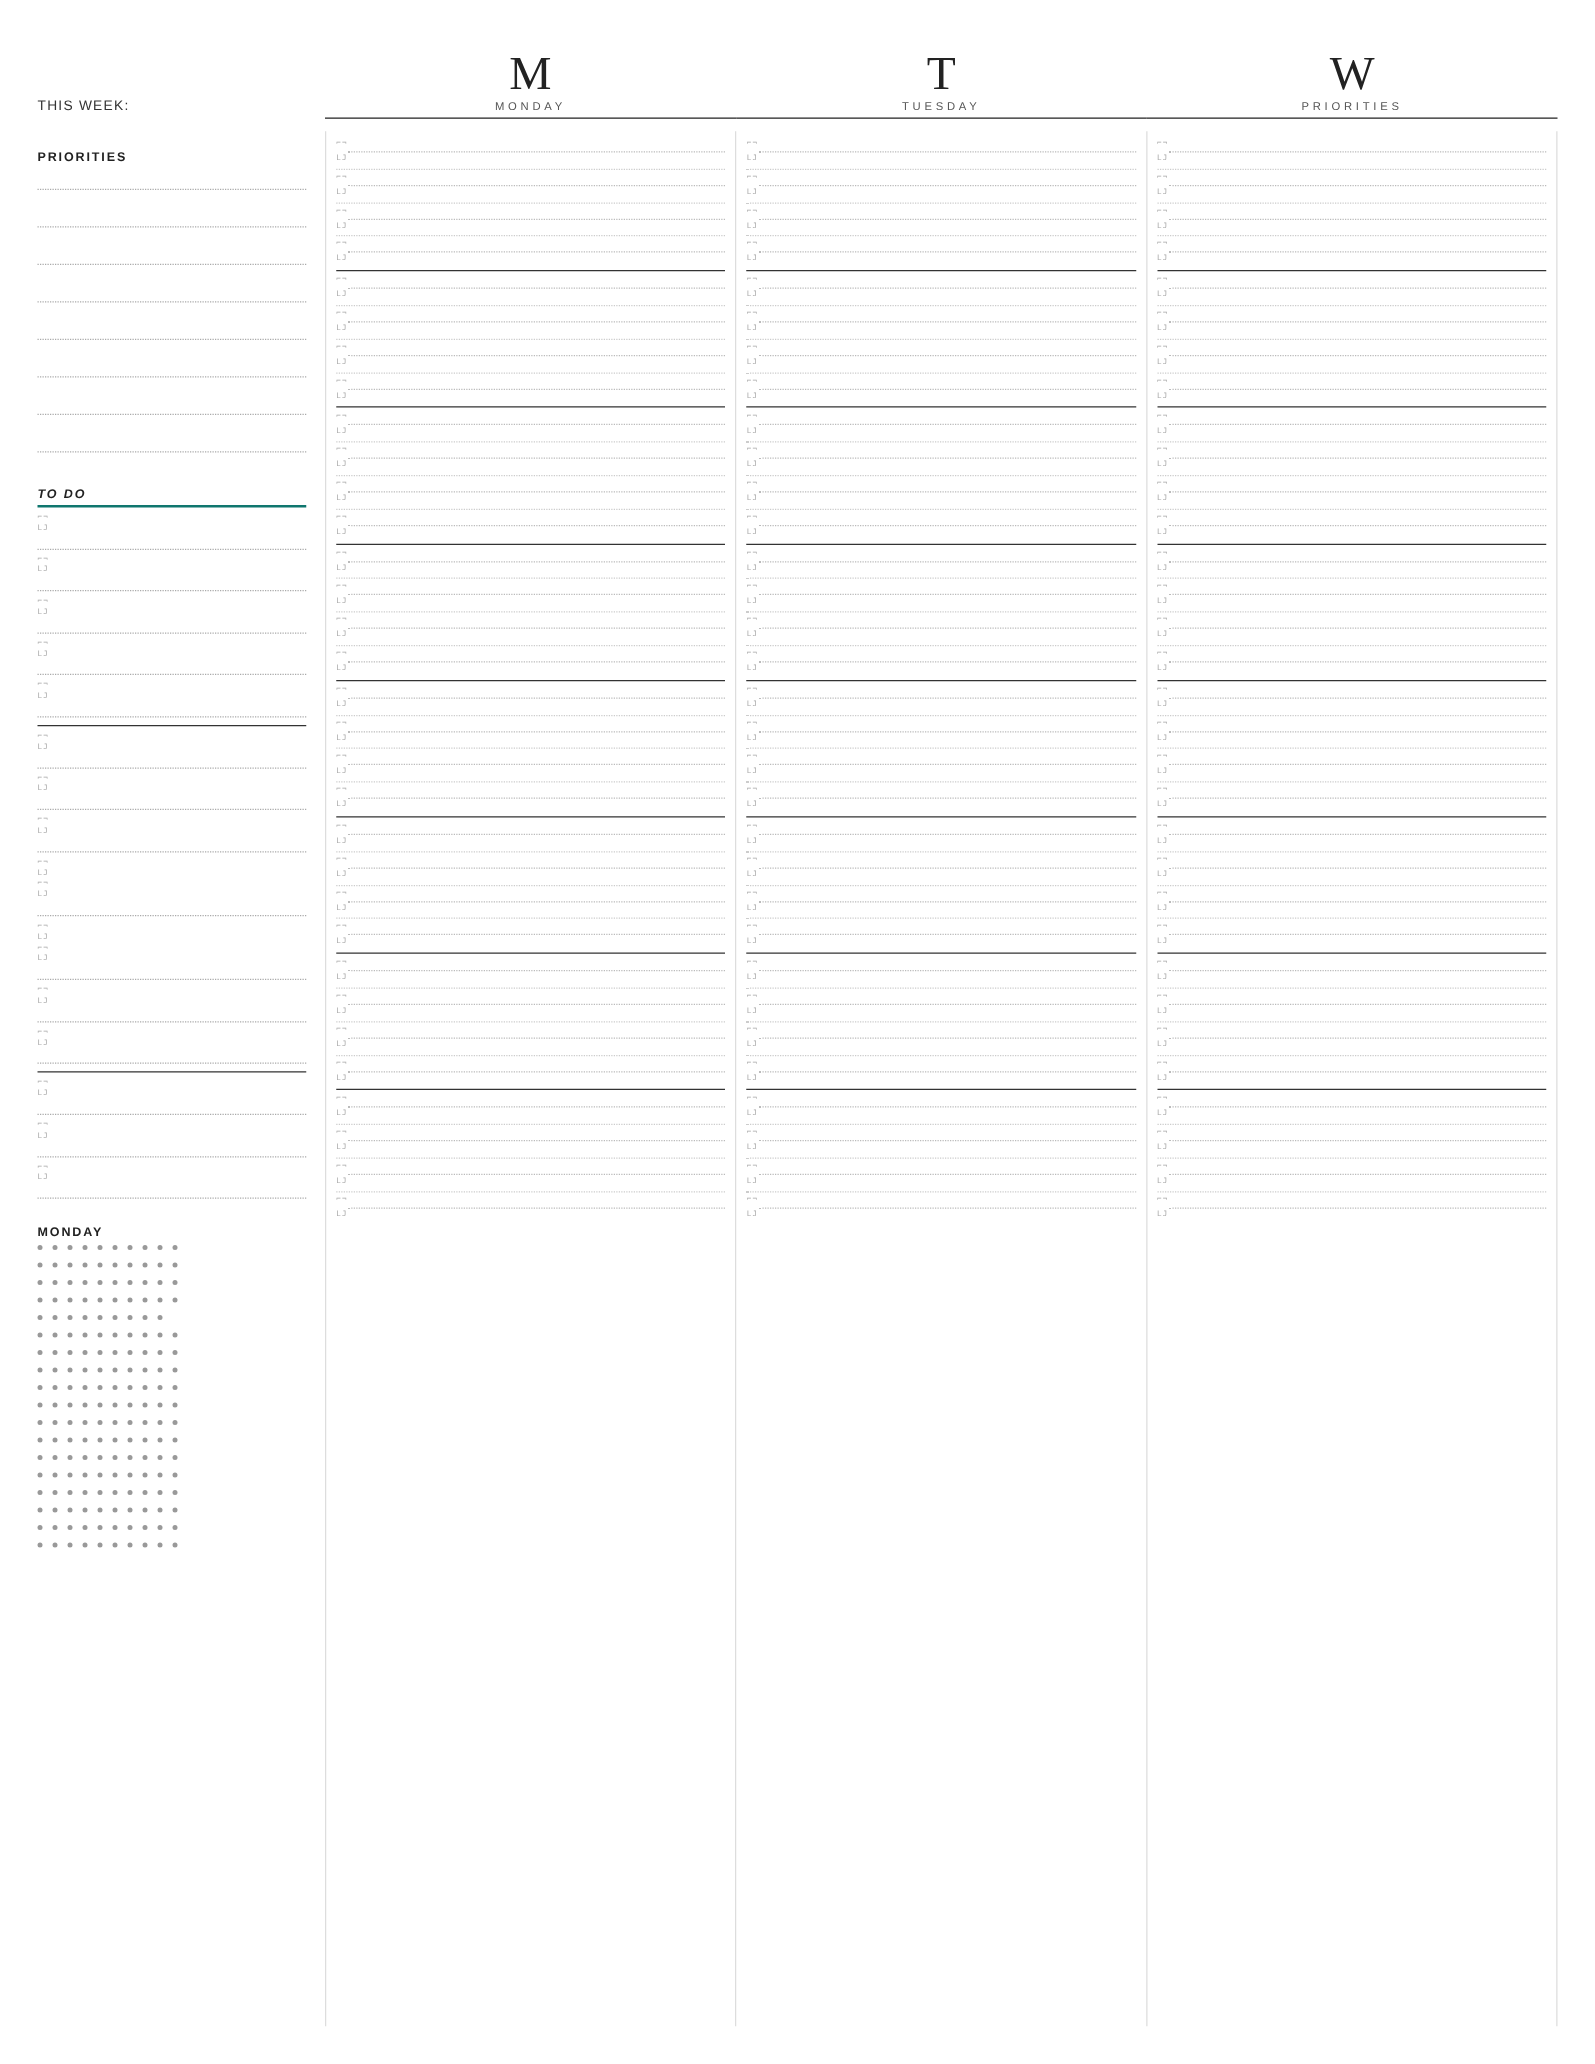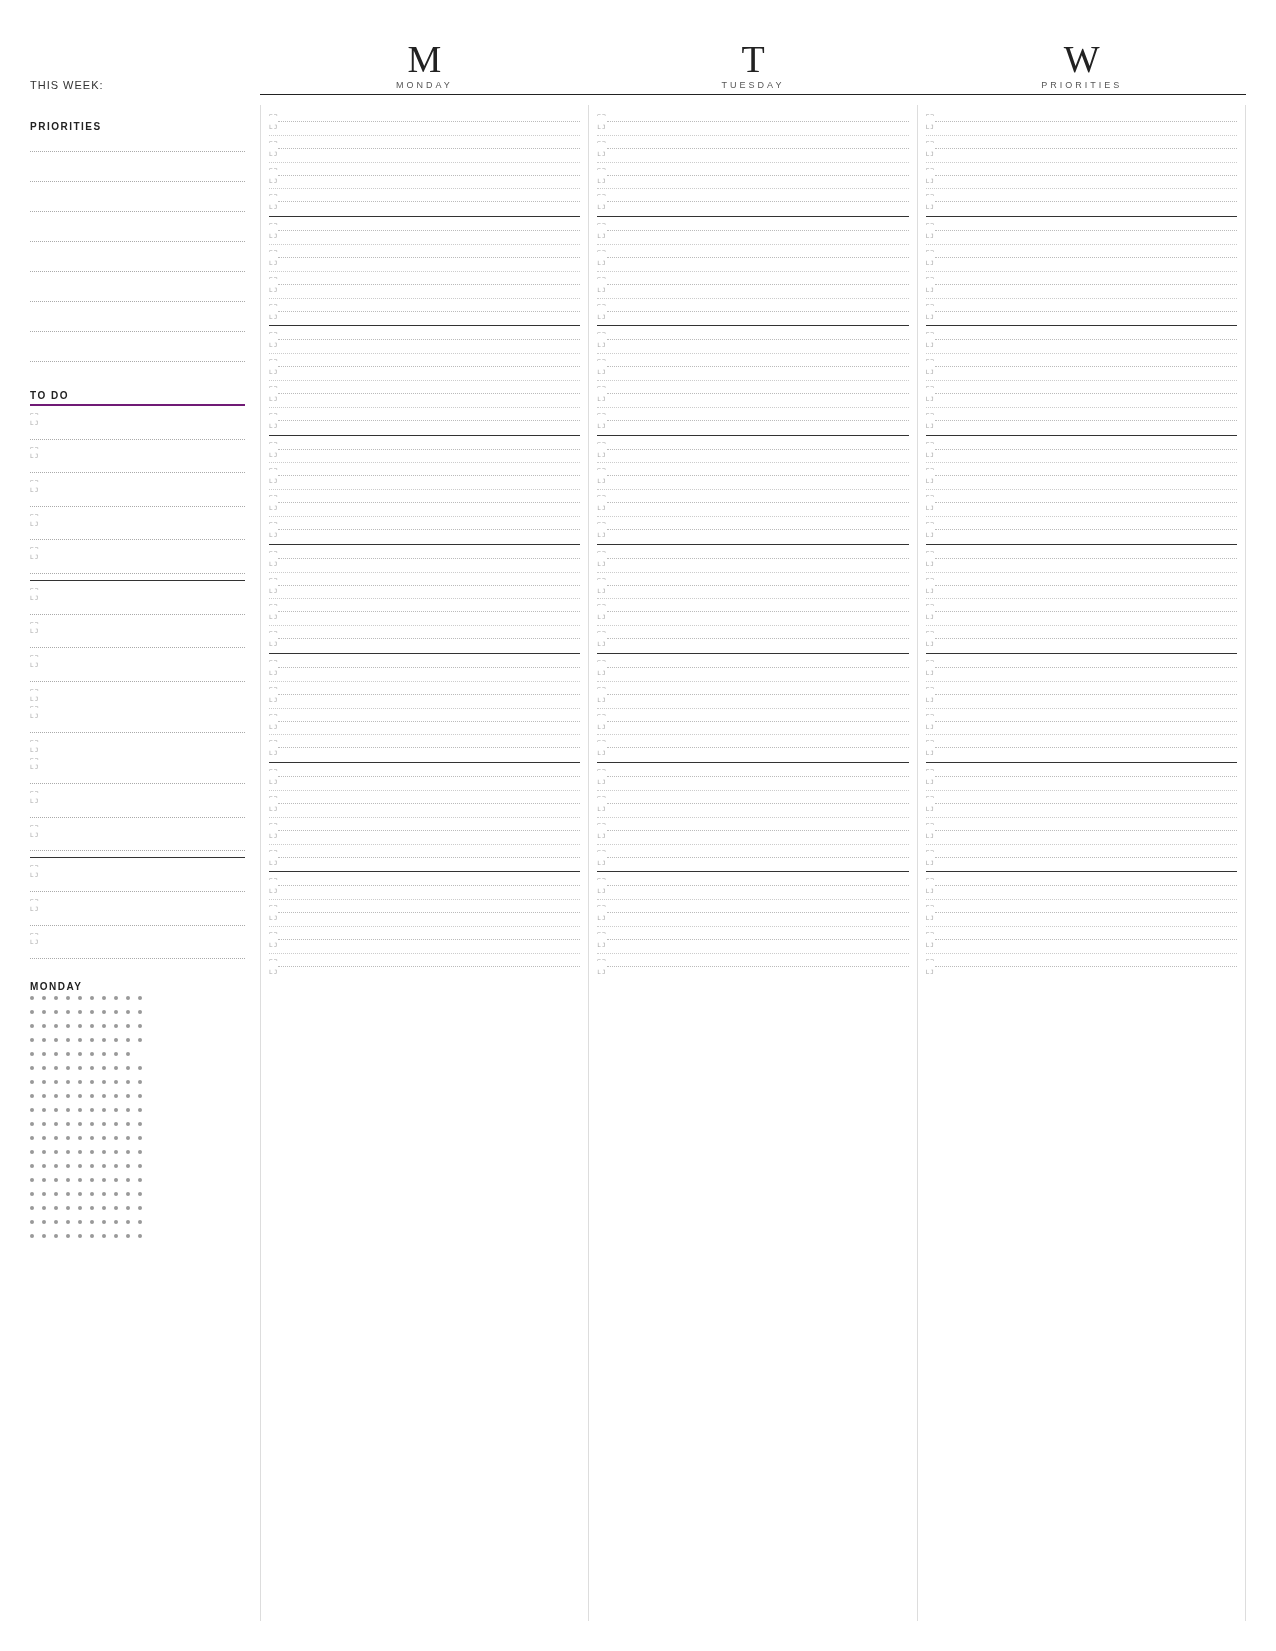--- a/index.html
+++ b/index.html
@@ -101,23 +101,24 @@
       border-bottom: 1px dotted #aaa;
       margin-bottom: 14px;
       height: 16px;
     }
 
     .todo-section {
       margin-top: 8px;
     }
 
     .todo-section .section-title {
-      border-bottom: 2px solid #701a75;
+      border-bottom: 2px solid #0f766e;
       padding-bottom: 3px;
       margin-bottom: 4px;
+      font-style: italic;
     }
 
     .todo-item {
       display: flex;
       flex-direction: column;
       margin-bottom: 2px;
     }
 
     .todo-line {
       border-bottom: 1px dotted #aaa;

